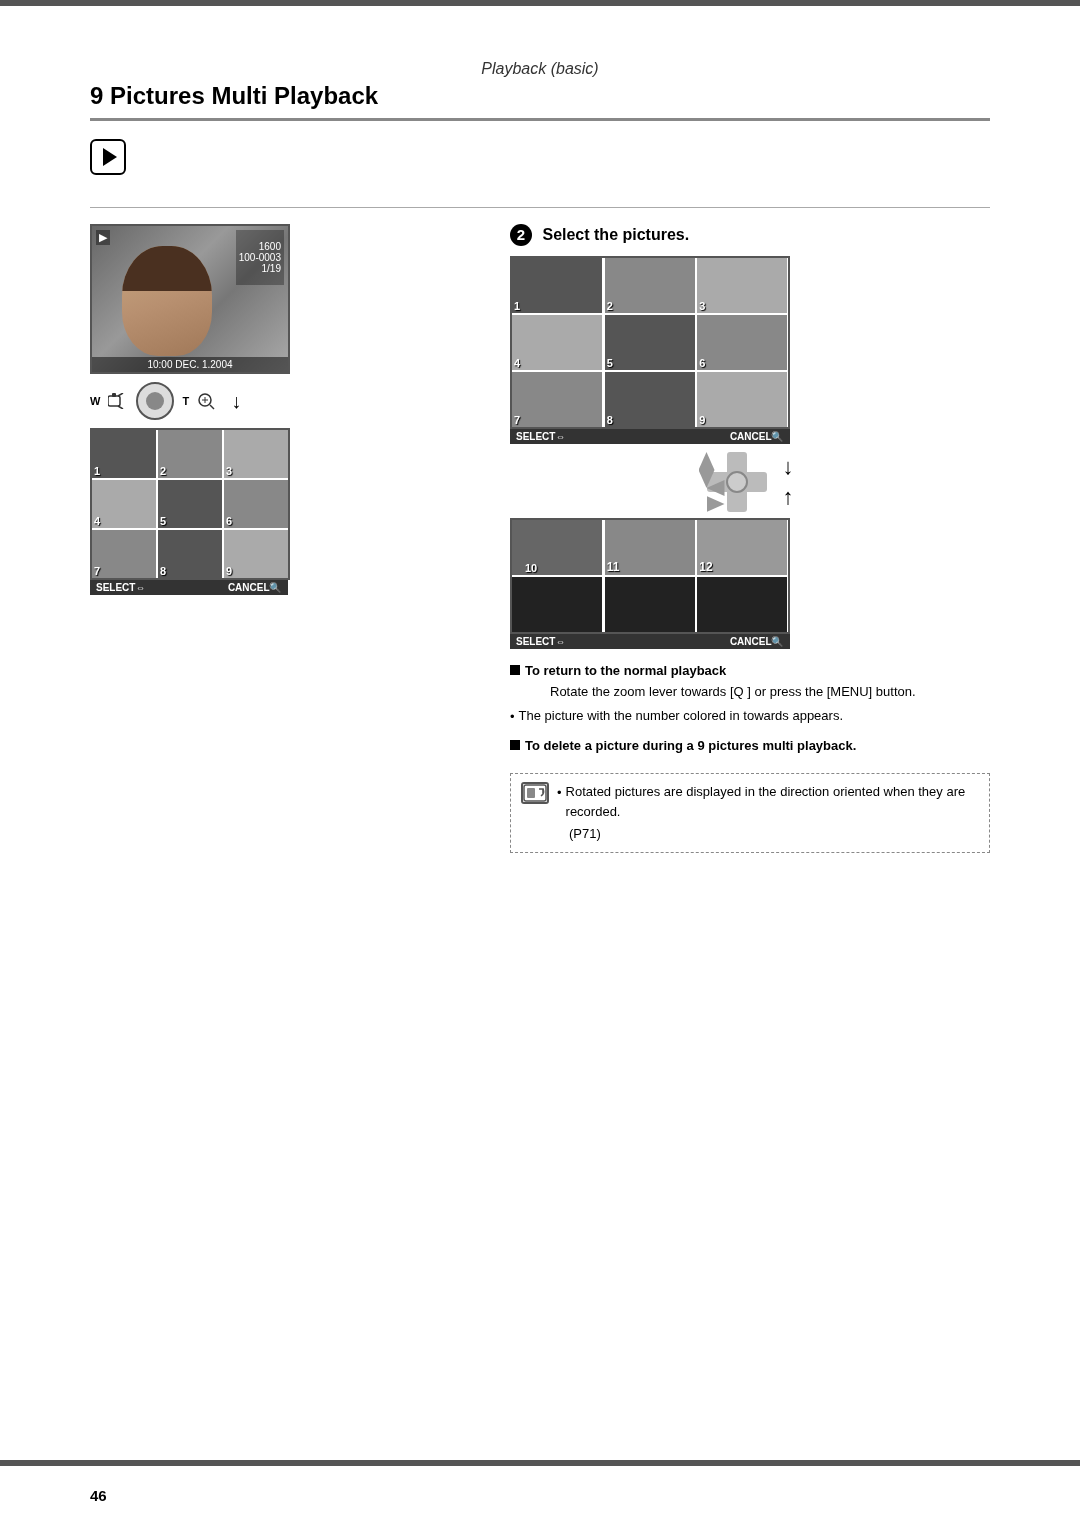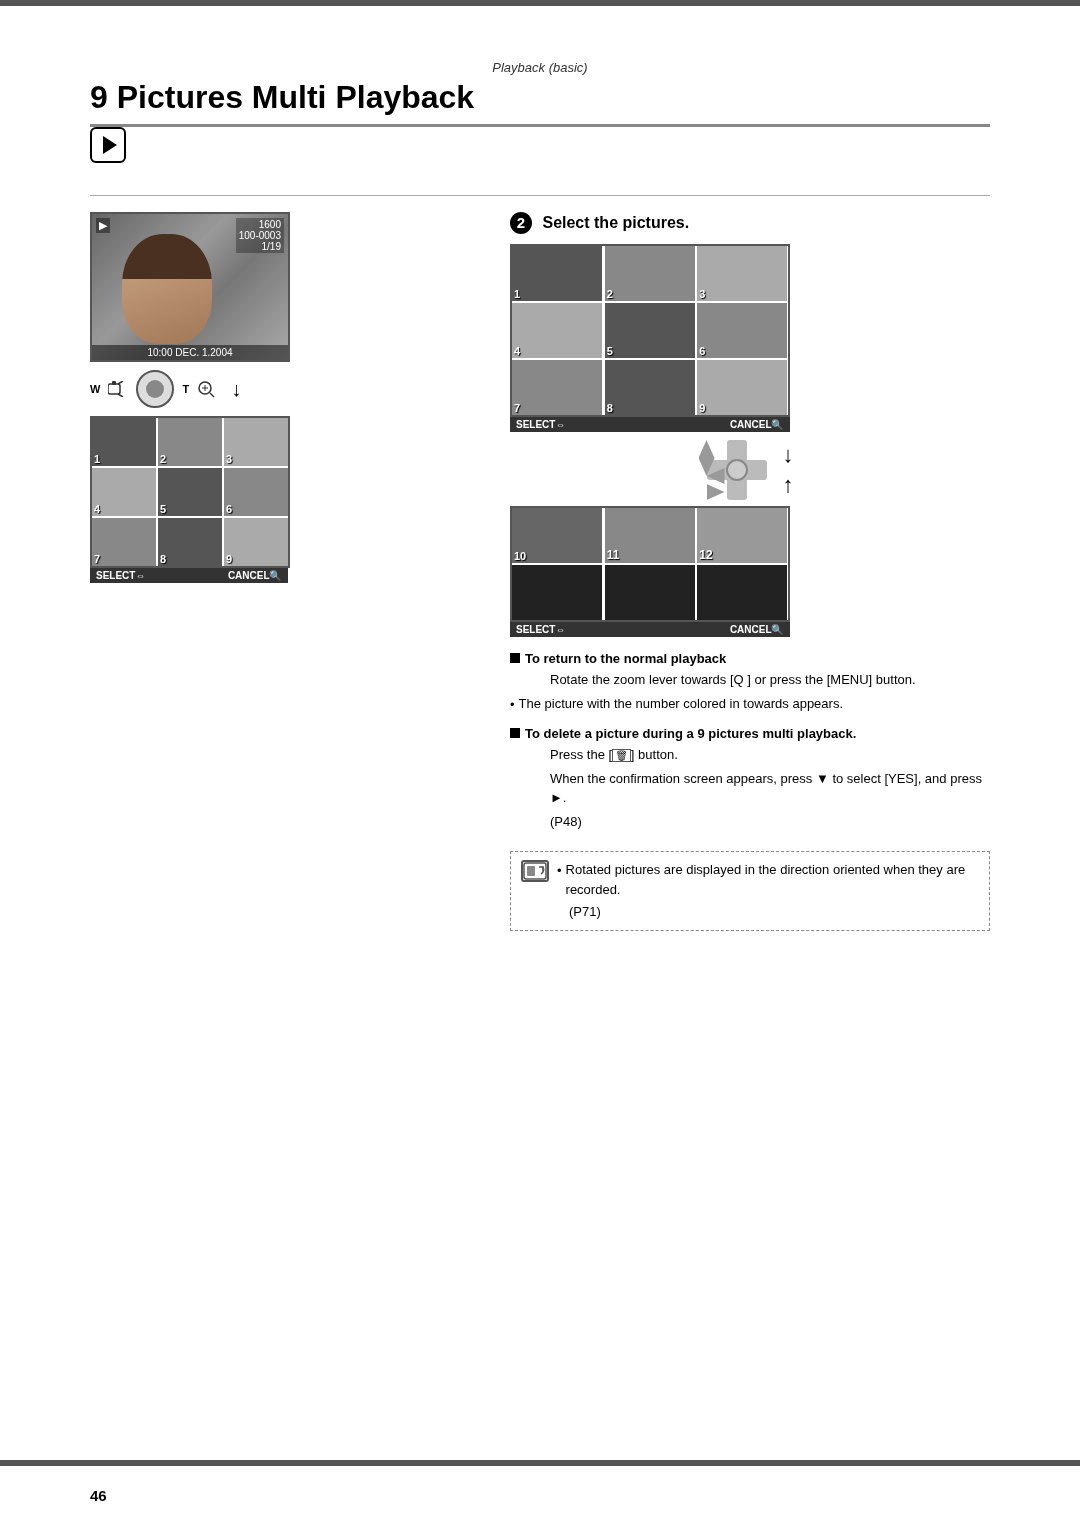--- a/index.html
+++ b/index.html
@@ -52,32 +52,33 @@
     .content {
       position: absolute;
       top: 60px;
       left: 90px;
       right: 90px;
     }
 
     
     .subtitle {
       font-style: italic;
-      font-size: 13px;
+      font-size: 16px;
       text-align: center;
       color: #333;
       margin-bottom: 4px;
     }
 
     
     .chapter-title {
-      font-size: 32px;
+      font-size: 24px;
       font-weight: bold;
       border-bottom: 3px solid #888;
       padding-bottom: 8px;
+      margin-bottom: 18px;
     }
 
     
     .playback-icon {
       width: 36px;
       height: 36px;
       border: 2.5px solid #000;
       border-radius: 6px;
       display: inline-flex;
       align-items: center;
@@ -156,21 +157,21 @@
       color: #fff;
       font-size: 11px;
       background: rgba(0,0,0,0.4);
       padding: 1px 3px;
     }
     .cam-info {
       color: #fff;
       font-size: 10px;
       text-align: right;
       background: rgba(0,0,0,0.3);
-      padding: 1px 3px;
+      padding: 11px 3px;
     }
     .cam-bottom-bar {
       position: absolute;
       bottom: 0;
       left: 0;
       right: 0;
       background: rgba(0,0,0,0.5);
       color: #fff;
       font-size: 10px;
       padding: 2px 5px;
@@ -595,21 +596,21 @@
 
           <div class="arrows-label">
             <span style="font-size:22px;">↓</span>
             <span style="font-size:22px;">↑</span>
           </div>
         </div>
 
         <div class="right-grid-container">
           <div style="display:grid;grid-template-columns:repeat(3,1fr);gap:2px;width:280px;border:2px solid #555;">
             <div style="width:90px;height:55px;background:#666;position:relative;">
-              <span style="position:absolute;bottom:1px;left:2px;color:#fff;font-size:11px;font-weight:bold;text-shadow:1px 1px 1px #000;">10</span>
+              <span style="position:absolute;bottom:1px;left:13px;color:#fff;font-size:11px;font-weight:bold;text-shadow:1px 1px 1px #000;">10</span>
             </div>
             <div style="width:90px;height:55px;background:#888;position:relative;">
               <span style="position:absolute;bottom:1px;left:2px;color:#fff;font-size:12px;font-weight:bold;text-shadow:1px 1px 1px #000;">11</span>
             </div>
             <div style="width:90px;height:55px;background:#999;position:relative;">
               <span style="position:absolute;bottom:1px;left:2px;color:#fff;font-size:12px;font-weight:bold;text-shadow:1px 1px 1px #000;">12</span>
             </div>
             <div style="width:90px;height:55px;background:#222;"></div>
             <div style="width:90px;height:55px;background:#222;"></div>
             <div style="width:90px;height:55px;background:#222;"></div>
@@ -630,27 +631,20 @@
             <p>Rotate the zoom lever towards [Q ] or press the [MENU] button.</p>
             <div class="bullet-item">
               <span class="bullet-dot">•</span>
               <span>The picture with the number colored in towards appears.</span>
             </div>
           </div>
 
           <div class="note-heading">
             <span class="note-square"></span>
             <strong>To delete a picture during a 9 pictures multi playback.</strong>
-          </div>
-          <div class="note-body">
-            <p>
-              Press the [<span style="font-size:10px;border:1px solid #555;padding:0 2px;">🗑</span>] button.
-            </p>
-            <p>When the confirmation screen appears, press ▼ to select [YES], and press ►.</p>
-            <p>(P48)</p>
           </div>
 
         </div>
 
         <div class="info-box">
           <div class="info-icon">
             <svg width="24" height="18">
               <rect x="1" y="1" width="22" height="16" rx="2" fill="none" stroke="#555" stroke-width="1.5"></rect>
               <rect x="4" y="4" width="8" height="10" rx="1" fill="#888"></rect>
               <polyline points="16,5 20,5 20,9" fill="none" stroke="#555" stroke-width="1.5"></polyline>

